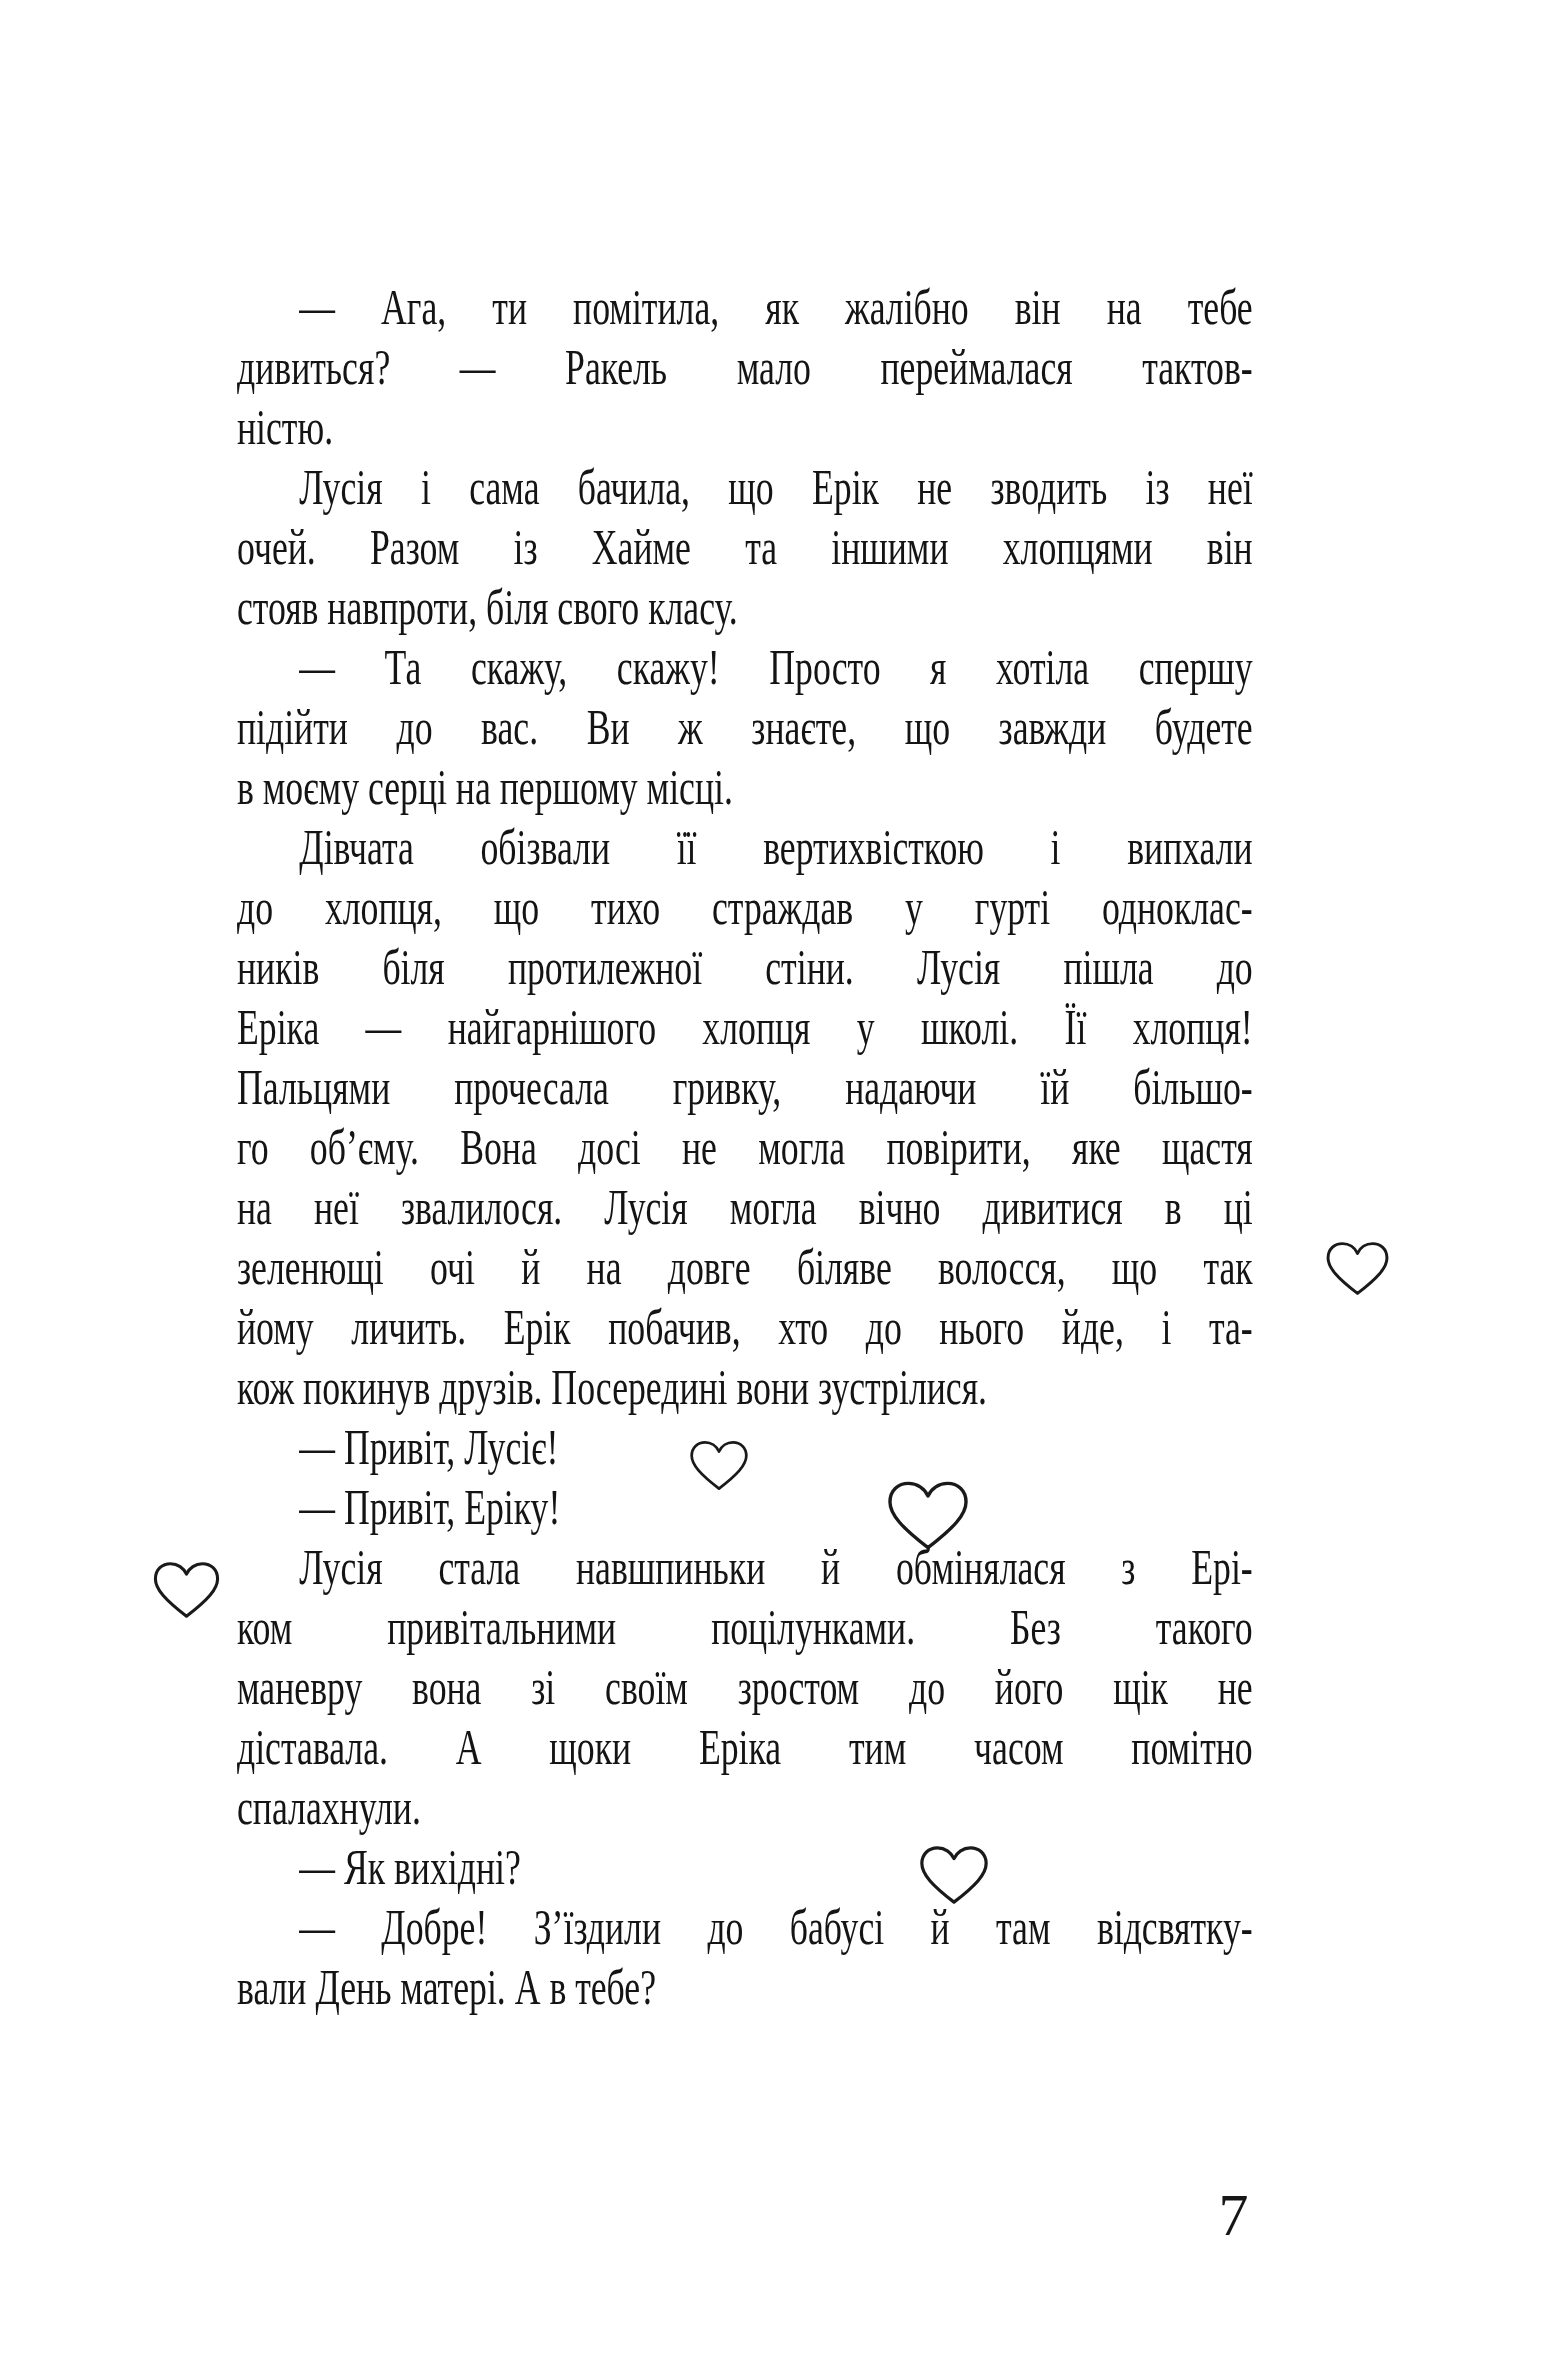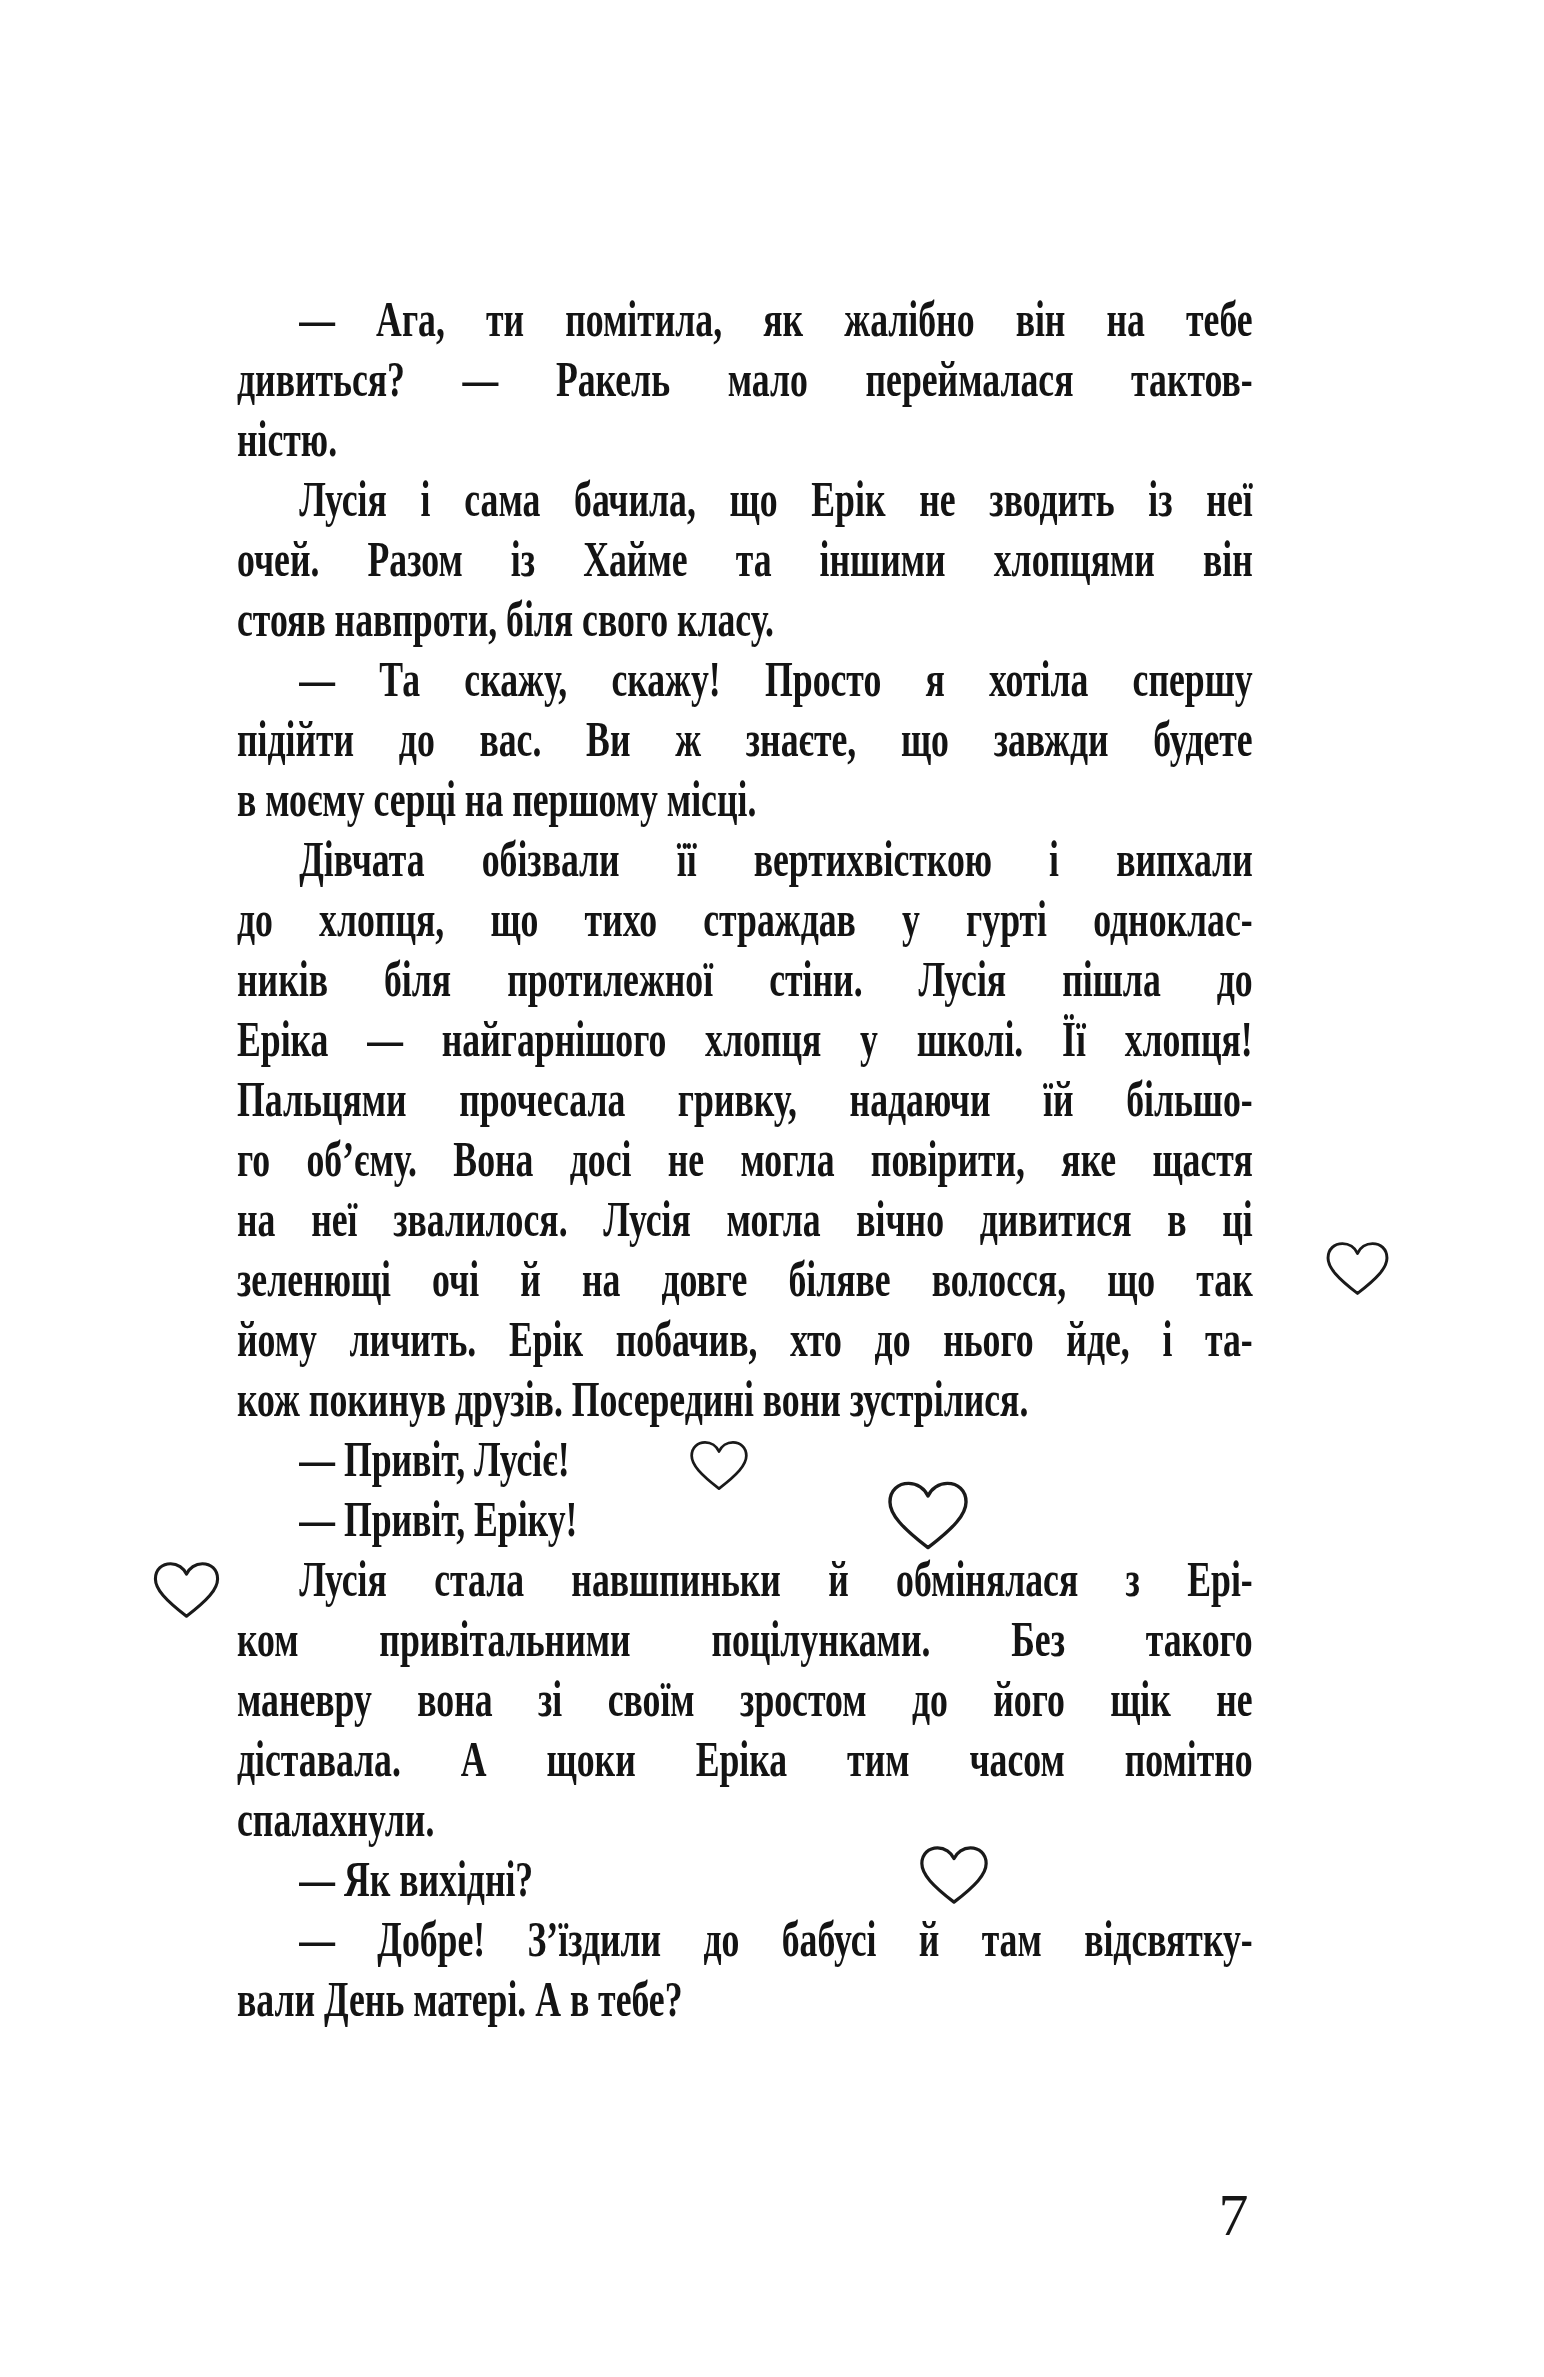--- a/index.html
+++ b/index.html
@@ -18,23 +18,22 @@
   .book-page {
     position: absolute;
     left: 0; top: 0;
     width: 1545px;
     height: 2377px;
     background: #ffffff;
   }
   .text-block {
     position: absolute;
     left: 237px;
-    top: 289px;
+    top: 277px;
     width: 1015px;
-    font-weight: bold;
   }
   .textline {
     box-sizing: border-box;
     width: 1451px;               
     height: 60px;
     font-size: 51px;
     line-height: 60px;
     text-align: justify;
     text-align-last: justify;
     transform: scaleX(0.70);     

